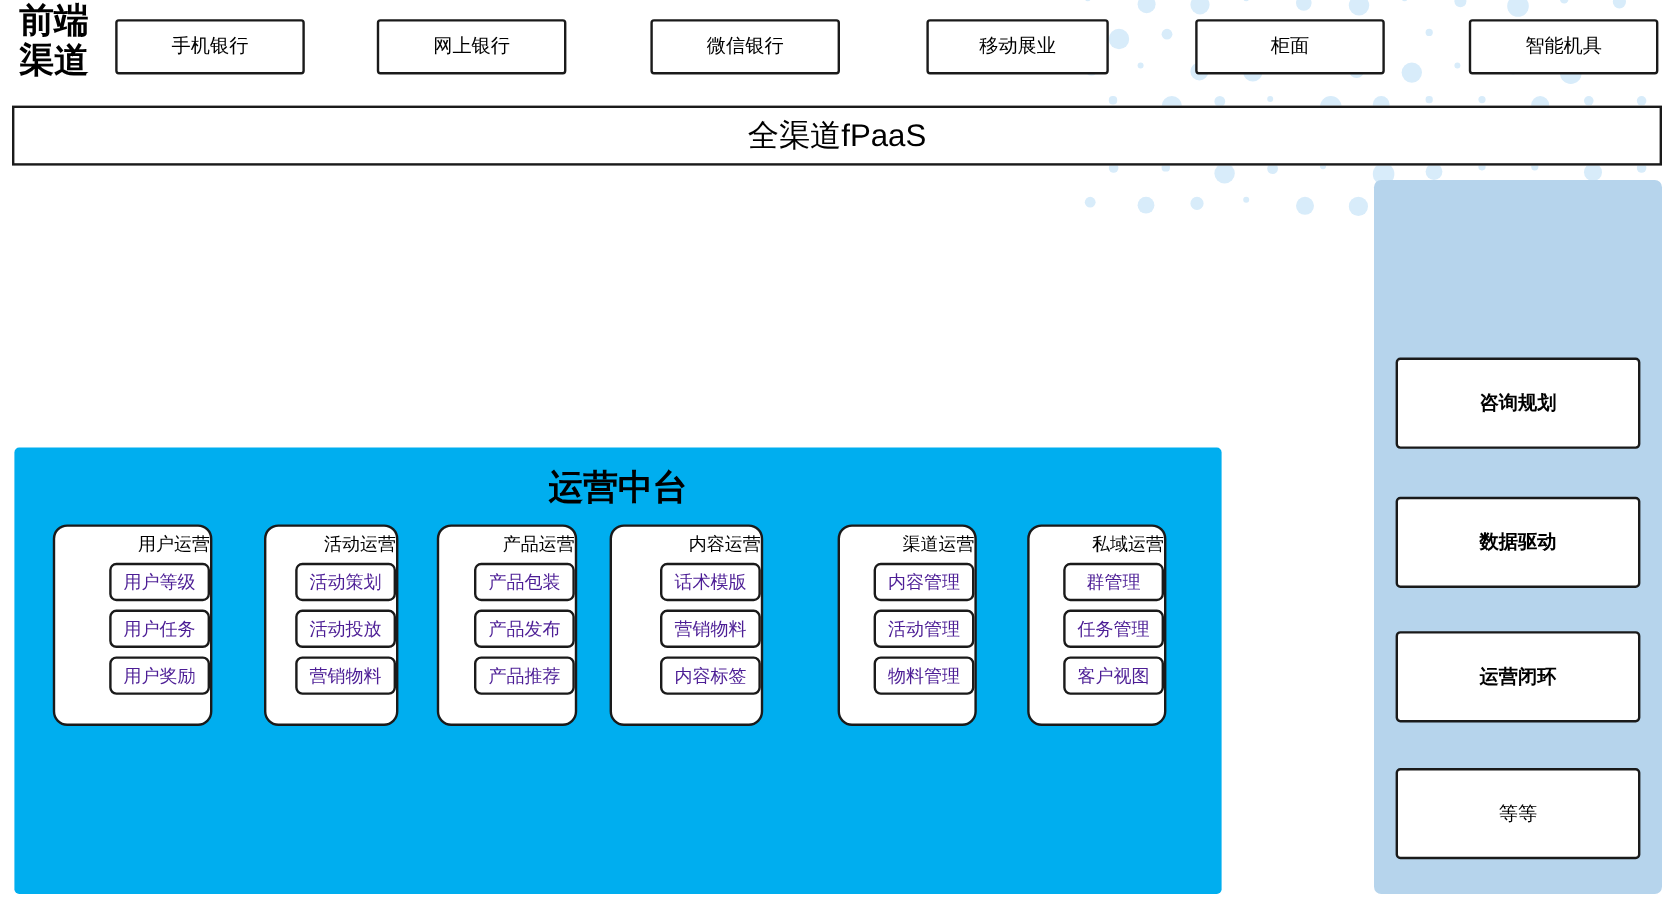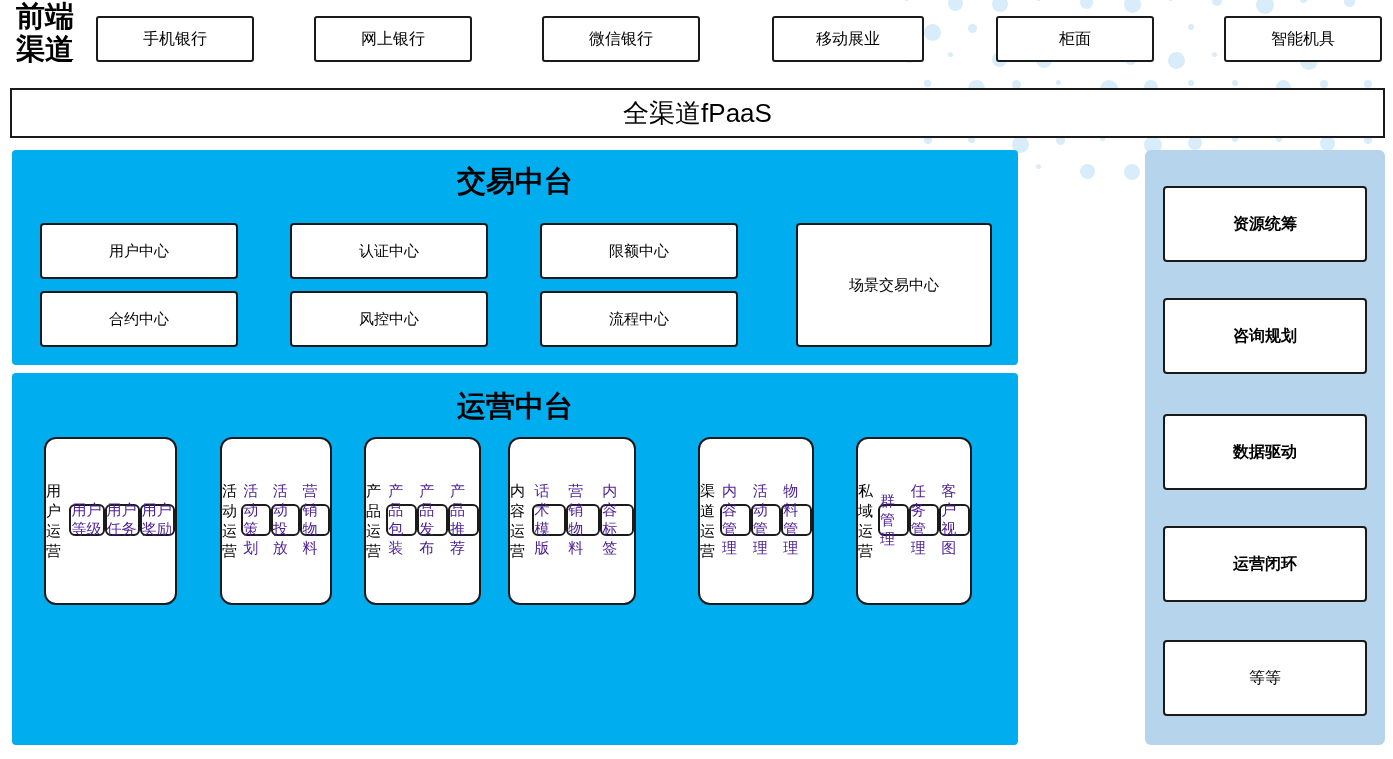--- a/index.html
+++ b/index.html
@@ -29,21 +29,21 @@
     box-sizing:border-box;
     display:flex;align-items:center;justify-content:center;
     text-align:right;
     color:#000;
     line-height:1.15;
   }
 
   
   .fe-label{
     position:absolute;left:2px;top:2px;width:86px;height:66px;
-    font-family:Liberation Mono, monospace;
+    font-family:Liberation Serif, serif;
     font-weight:bold;font-size:29px;line-height:33px;
     color:#000;text-align:center;
     display:flex;align-items:center;justify-content:center;
     letter-spacing:0px;
     z-index:3;
   }
   .ch-box{
     top:16px;height:46px;
     border-radius:3px;
     font-size:16px;
@@ -74,21 +74,21 @@
   
   .trade-box{border-radius:4px;font-size:15px;}
 
   
   .ops-col{
     position:absolute;
     background:#ffffff;
     border:2.5px solid #1a1a1a;
     border-radius:12px;
     box-sizing:border-box;
-    display:flex;flex-direction:row;align-items:center;
+    display:flex;flex-direction:column;align-items:flex-end;
     padding-top:5px;
   }
   .ops-col-title{
     font-size:15px;color:#000;margin-bottom:5px;line-height:20px;
   }
   .ops-item{
     width:84px;height:32px;margin-bottom:7px;
     background:#fff;border:2.5px solid #1a1a1a;border-radius:6px;
     box-sizing:border-box;
     display:flex;align-items:center;justify-content:center;
@@ -223,46 +223,20 @@
       <div class="wbox ch-box" style="left: 996px; width: 158px;">
         <span>柜面</span>
       </div>
       <div class="wbox ch-box" style="left: 1224px; width: 158px;">
         <span>智能机具</span>
       </div>
     </div>
 
   <div class="fpaas">全渠道fPaaS</div>
 
-  <div class="panel-blue" id="panel-trade">
-    <div class="panel-title" style="top:12px;">交易中台</div>
-    <div id="trade-boxes">
-        <div class="wbox trade-box" style="left: 28px; top: 73px; width: 198px; height: 56px;">
-          <span>用户中心</span>
-        </div>
-        <div class="wbox trade-box" style="left: 278px; top: 73px; width: 198px; height: 56px;">
-          <span>认证中心</span>
-        </div>
-        <div class="wbox trade-box" style="left: 528px; top: 73px; width: 198px; height: 56px;">
-          <span>限额中心</span>
-        </div>
-        <div class="wbox trade-box" style="left: 28px; top: 141px; width: 198px; height: 56px;">
-          <span>合约中心</span>
-        </div>
-        <div class="wbox trade-box" style="left: 278px; top: 141px; width: 198px; height: 56px;">
-          <span>风控中心</span>
-        </div>
-        <div class="wbox trade-box" style="left: 528px; top: 141px; width: 198px; height: 56px;">
-          <span>流程中心</span>
-        </div>
-        <div class="wbox trade-box" style="left: 784px; top: 73px; width: 196px; height: 124px;">
-          <span>场景交易中心</span>
-        </div>
-      </div>
-  </div>
 
   <div class="panel-blue" id="panel-ops">
     <div class="panel-title" style="top:14px;">运营中台</div>
     <div id="ops-columns">
         <div class="ops-col" style="left: 32px; top: 64px; width: 133px; height: 168px;">
           <div class="ops-col-title">用户运营</div>
           <div class="ops-item">
             <span>用户等级</span>
           </div>
           <div class="ops-item">
@@ -331,23 +305,20 @@
           <div class="ops-item">
             <span>客户视图</span>
           </div>
         </div>
       </div>
 
   </div>
 
 
   <div id="svc-panel">
-      <div class="svc-box" style="top: 36px;">
-        <span>资源统筹</span>
-      </div>
       <div class="svc-box" style="top: 148px;">
         <span>咨询规划</span>
       </div>
       <div class="svc-box" style="top: 264px;">
         <span>数据驱动</span>
       </div>
       <div class="svc-box" style="top: 376px;">
         <span>运营闭环</span>
       </div>
       <div class="svc-box plain" style="top: 490px;">

